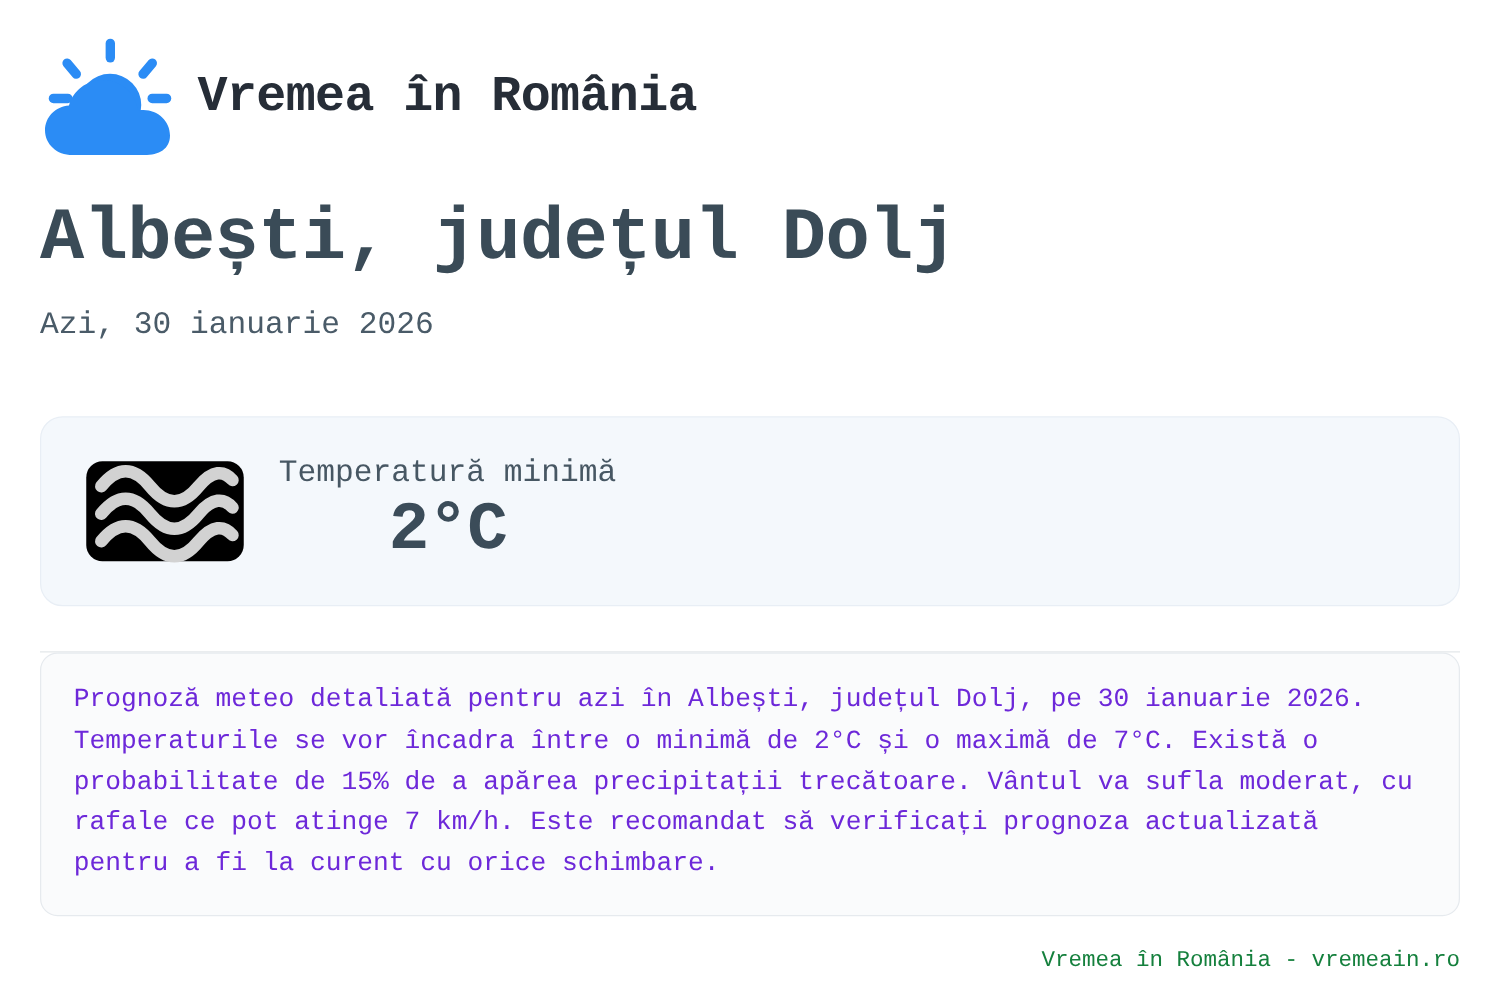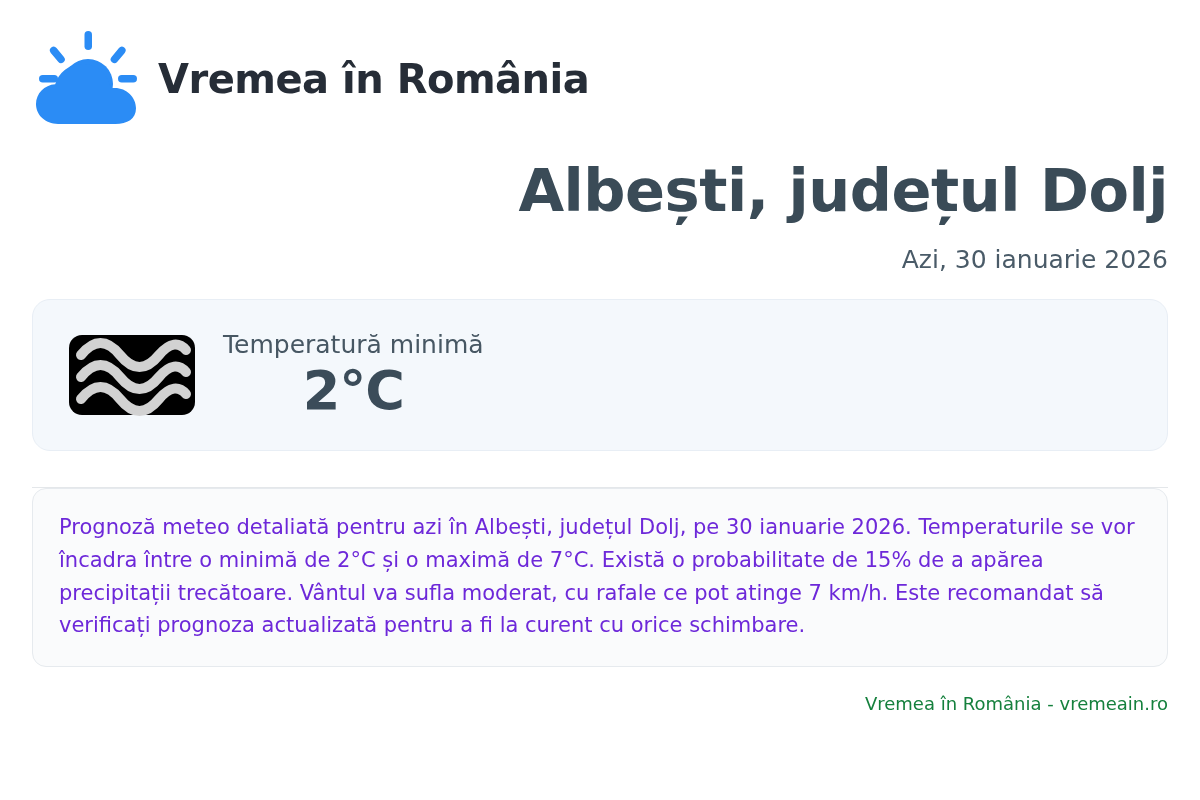--- a/index.html
+++ b/index.html
@@ -16,20 +16,21 @@
     color: #3d4f5c;
     -webkit-font-smoothing: antialiased;
   }
 
   .page {
     position: relative;
     width: 1200px;
     height: 800px;
     box-sizing: border-box;
     padding: 0 32px;
+    font-family: Liberation Mono, monospace;
   }
 
   
   .brand {
     display: flex;
     align-items: center;
     gap: 18px;
     padding-top: 46px;
     height: 112px;
     box-sizing: border-box;
@@ -44,21 +45,21 @@
     font-size: 40px;
     line-height: 1.06;
     font-weight: 700;
     color: #262d37;
     letter-spacing: -0.5px;
     white-space: pre-line;
   }
 
   
   .title-block {
-    text-align: right;
+    text-align: left;
     margin-top: 48px;
   }
   .page-title {
     font-size: 59px;
     font-weight: 700;
     color: #3a4b57;
     letter-spacing: -0.5px;
     line-height: 1.05;
     margin: 0;
   }
@@ -67,21 +68,21 @@
     font-weight: 400;
     color: #4a5b68;
     margin: 24px 0 0 0;
     line-height: 1.1;
   }
 
   
   .cards {
     display: flex;
     gap: 52px;
-    margin-top: 26px;
+    margin-top: 60px;
   }
   .temp-card {
     flex: 1 1 0;
     height: 152px;
     box-sizing: border-box;
     background: #f4f8fc;
     border: 1px solid #e8eef5;
     border-radius: 18px;
     display: flex;
     align-items: center;

